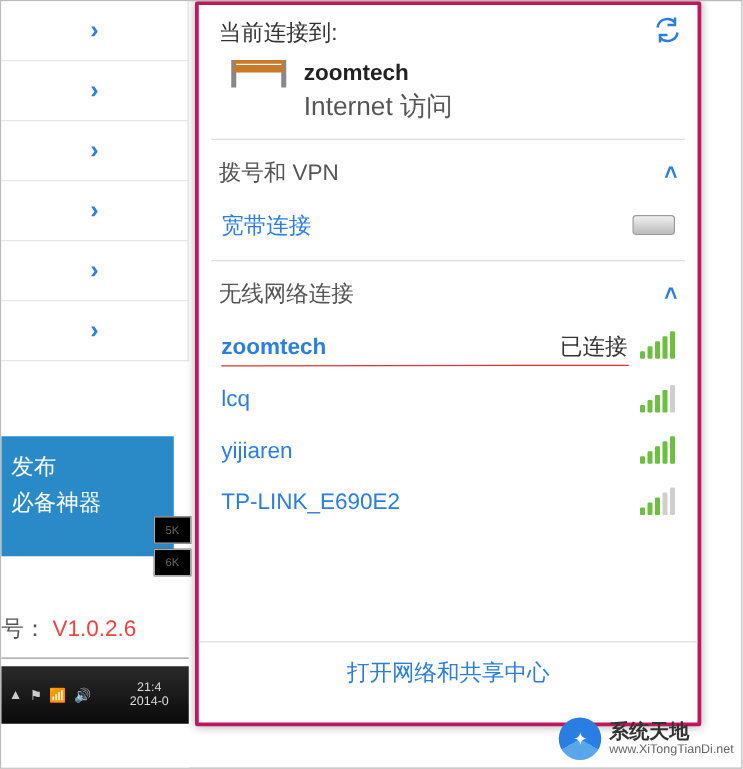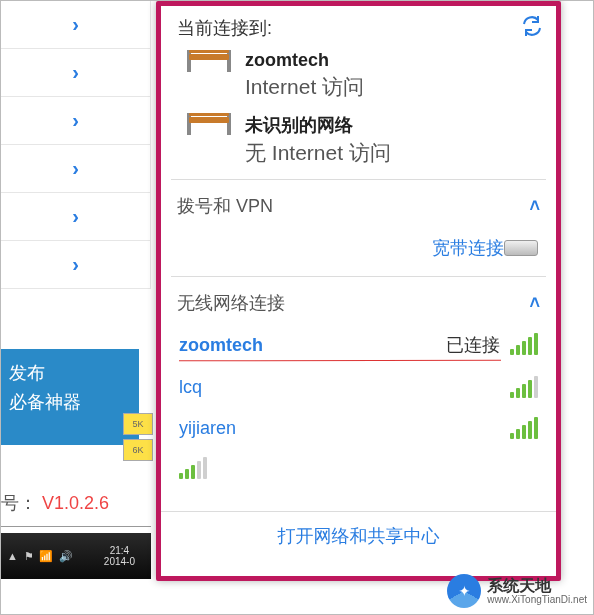--- a/index.html
+++ b/index.html
@@ -45,21 +45,21 @@
     display: flex; align-items: center;
   }
   .tray-icons { display:flex; gap:6px; margin-left:6px; }
   .tray-icons span { color:#ccc; font-size:11px; }
   .clock { margin-left:auto; padding-right:16px; text-align:center; line-height:1.1; }
 
   
   .flyout {
     position: absolute; left: 155px; top: 0; width: 405px; height: 580px;
     background: #fff;
-    border: 5px solid #be185d;
+    border: 3px solid #be185d;
     border-radius: 2px;
     box-shadow: 0 0 8px rgba(0,0,0,0.3);
   }
   .fly-header {
     padding: 10px 16px 4px 16px;
     font-size: 18px; color: #333;
     position: relative;
   }
   .refresh-btn {
     position: absolute; right: 12px; top: 8px;
@@ -84,21 +84,21 @@
   .bench-side.l { left:0; } .bench-side.r { right:0; }
   .conn-text .name { font-weight: bold; font-size: 18px; color:#222; }
   .conn-text .sub { font-size: 21px; color:#555; margin-top:2px; }
   .divider { height:1px; background:#dcdcdc; margin: 6px 10px; }
   .section-head {
     display:flex; align-items:center; justify-content:space-between;
     padding: 8px 16px; font-size:18px; color:#555;
   }
   .chev-up { color:#2a7de1; font-size:18px; font-weight:bold; }
   .vpn-row {
-    display:flex; align-items:center; justify-content:flex-end;
+    display:flex; align-items:center; justify-content:space-between;
     padding: 10px 18px;
   }
   .vpn-row .label { color:#2a7de1; font-size:18px; }
   .modem-icon { width:34px; height:16px; background:linear-gradient(#f0f0f0,#bbb); border-radius:3px; border:1px solid #999; }
   .wifi-row {
     display:flex; align-items:center; justify-content:space-between;
     padding: 10px 18px;
     font-size:18px;
     position:relative;
   }
@@ -132,21 +132,21 @@
   .wm-logo {
     width:34px; height:34px; border-radius:50%;
     background: conic-gradient(#2a7de1 0 120deg, #5aa6ea 120deg 240deg, #2a7de1 240deg 360deg);
     display:flex; align-items:center; justify-content:center;
     color:#fff; font-size:14px;
   }
   .wm-text { line-height:1.1; }
   .wm-text .t1 { font-weight:bold; font-size:16px; }
   .wm-text .t2 { font-size:10px; color:#666; }
   .side-thumbs { position:absolute; left:122px; top:412px; width:30px; }
-  .side-thumbs div { height:22px; margin-bottom:4px; border:1px solid #aaa; font-size:9px; color:#666; background:#fde047; display:flex;align-items:center;justify-content:center; }
+  .side-thumbs div { height:22px; margin-bottom:4px; border:1px solid #aaa; font-size:9px; color:#666; background:#000000; display:flex;align-items:center;justify-content:center; }
 </style>
 </head>
 <body>
 
 <div class="left-panel">
   <div class="left-item">
       <span class="chev-r">›</span>
     </div>
   <div class="left-item">
       <span class="chev-r">›</span>
@@ -206,32 +206,20 @@
         <div class="bench-side r"></div>
       <div class="bench-back"></div>
         <div class="bench-seat"></div>
     </div>
     <div class="conn-text">
       <div class="name">zoomtech</div>
       <div class="sub">Internet 访问</div>
     </div>
   </div>
 
-  <div class="conn-block">
-    <div class="bench-icon">
-      <div class="bench-side l"></div>
-        <div class="bench-side r"></div>
-      <div class="bench-back"></div>
-        <div class="bench-seat"></div>
-    </div>
-    <div class="conn-text">
-      <div class="name">未识别的网络</div>
-      <div class="sub">无 Internet 访问</div>
-    </div>
-  </div>
 
   <div class="divider"></div>
 
   <div class="section-head">
     <span>拨号和 VPN</span>
     <span class="chev-up">˄</span>
   </div>
   <div class="vpn-row">
     <span class="label">宽带连接</span>
     <span class="modem-icon"></span>
@@ -273,20 +261,21 @@
     <span class="sig">
         <span class="b1"></span>
         <span class="b2"></span>
         <span class="b3"></span>
         <span class="b4"></span>
         <span class="b5"></span>
       </span>
   </div>
 
   <div class="wifi-row">
+    <span class="nm">TP-LINK_E690E2</span>
     <span class="sig w3">
         <span class="b1"></span>
         <span class="b2"></span>
         <span class="b3"></span>
         <span class="b4"></span>
         <span class="b5"></span>
       </span>
   </div>
 
   <div class="flyout-footer">

